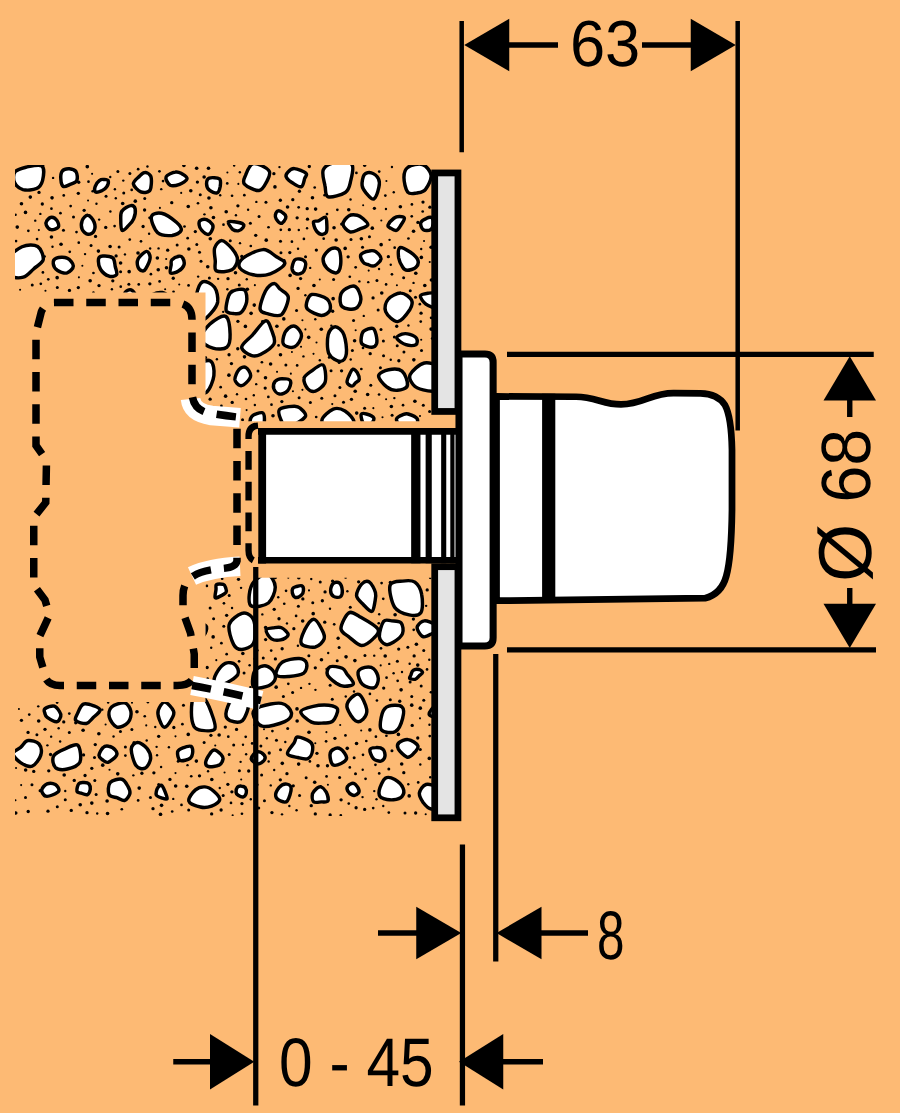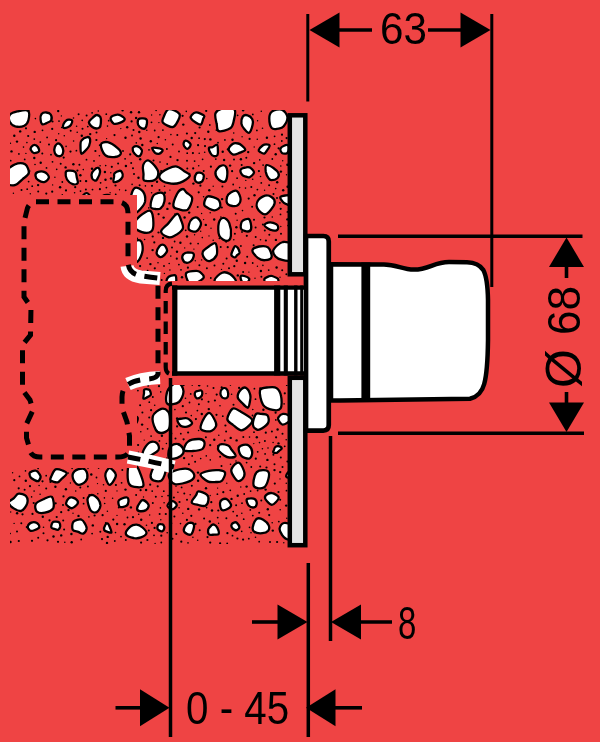--- a/index.html
+++ b/index.html
@@ -1,16 +1,16 @@
 <!DOCTYPE html>
 <html><head>
 <meta charset="utf-8">
 <style>
   html,body { margin:0; padding:0; background:#fff; }
-  #page { position:relative; width:600px; height:742px; background:#ef4444; overflow:hidden; }
+  #page { position:relative; width:600px; height:742px; background:#fdba74; overflow:hidden; }
   svg { display:block; }
   text { font-family:"Liberation Sans", sans-serif; fill:#000; }
 </style>
 </head>
 <body>
 <div id="page">
 <svg width="600" height="742" viewBox="0 0 600 742">
 <defs>
   <clipPath id="clipA">
     <polygon points="10,110 288,110 288,281 137,281 137,195 10,195"></polygon>

